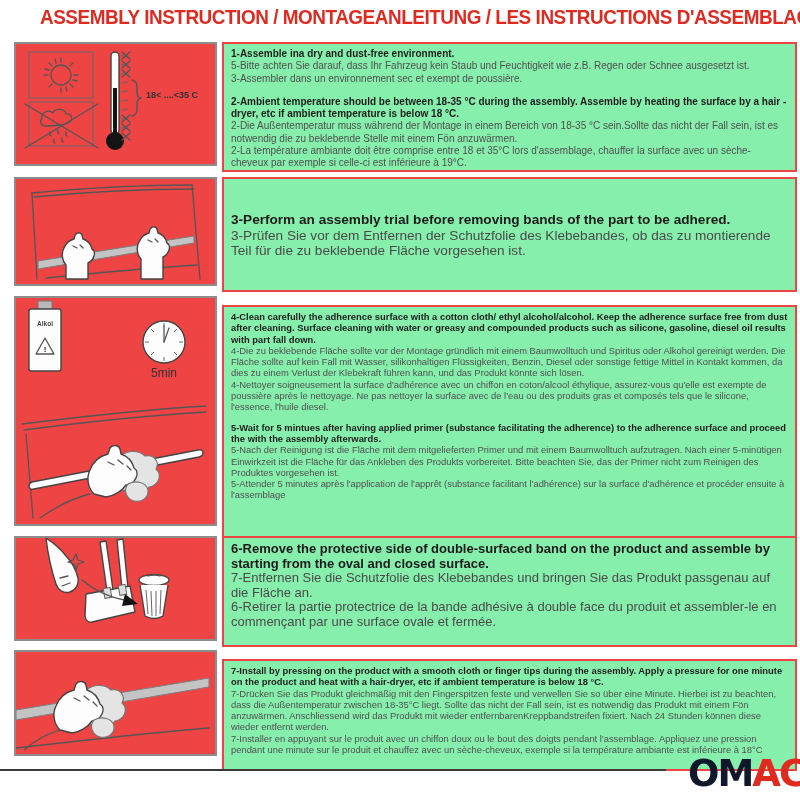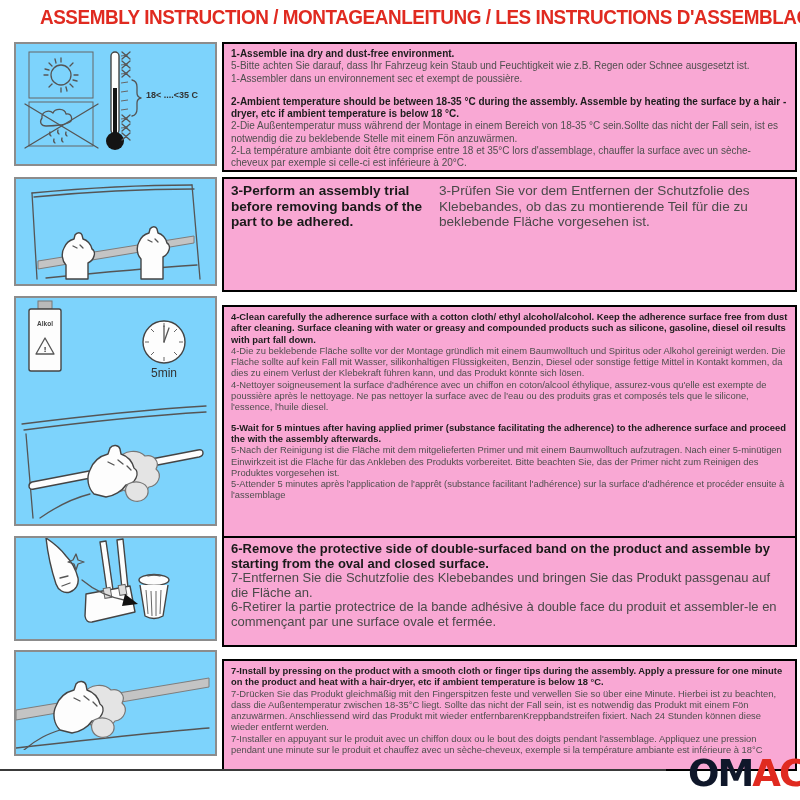--- a/index.html
+++ b/index.html
@@ -6,40 +6,40 @@
   body{width:800px;height:800px;position:relative;font-family:"Liberation Sans","DejaVu Sans",sans-serif;overflow:hidden;}
   .page{position:absolute;inset:0;background:#fff;}
 
   .title{
     position:absolute;top:5px;left:0;width:800px;text-align:center;
     font-size:21px;font-weight:800;letter-spacing:-0.5px;
     transform:scaleX(0.90);transform-origin:center;
     color:#e02a20;white-space:nowrap;
   }
 
-  .lcell{position:absolute;left:14px;width:199px;border:2px solid #8c8c8c;background:#7dd3fc;}
-  .rcell{position:absolute;left:222px;width:557px;border:2px solid #000000;background:#f9a8d4;padding:4px 7px 2px 7px;color:#4f4f4f;}
+  .lcell{position:absolute;left:14px;width:199px;border:2px solid #8c8c8c;background:#ef4444;}
+  .rcell{position:absolute;left:222px;width:557px;border:2px solid #ef4444;background:#86efac;padding:4px 7px 2px 7px;color:#4f4f4f;}
 
   .r1{top:42px;height:120px;}
   .r2{top:177px;height:105px;}
   .r3{top:296px;height:226px;}
   .r4{top:536px;height:101px;}
   .r5{top:650px;height:102px;}
 
   .txt-s{font-size:10px;line-height:12.3px;}
   .txt-s .b{font-weight:bold;color:#1d1d1d;}
   .txt-xs{font-size:9.4px;line-height:11.3px;margin-top:9px;}
   .txt-xs .b{font-weight:bold;color:#1d1d1d;}
   .txt-l{font-size:13.6px;line-height:15.6px;color:#4a4a4a;}
   .txt-l .b{font-weight:bold;color:#1a1a1a;}
   .txt-m{font-size:13px;line-height:14.6px;color:#4a4a4a;}
   .txt-m .b{font-weight:bold;color:#1a1a1a;}
   .gap{height:11px;}
   .gap-s{height:9px;}
-  .rcell.center{display:flex;flex-direction:row;justify-content:center;}
+  .rcell.center{display:flex;flex-direction:column;justify-content:center;}
 
   svg{display:block;}
   .ln{stroke:#555;fill:none;stroke-width:1.3;stroke-linecap:round;stroke-linejoin:round;}
   .ln2{stroke:#444;fill:#fdfdfd;stroke-width:1.4;stroke-linejoin:round;}
   .cloth{stroke:#777;fill:#e4e4e4;stroke-width:1.2;stroke-linejoin:round;}
   .strip{fill:#c4c4c4;stroke:#7d7d7d;stroke-width:1;}
   .thin{stroke:#666;stroke-width:1;fill:none;}
 
   .footer-line{position:absolute;top:769px;left:0;width:666px;height:2px;background:#3a3a3a;}
   .logo{position:absolute;top:752px;left:688px;font-size:37px;font-weight:900;letter-spacing:-2px;font-family:"DejaVu Sans",sans-serif;}
@@ -107,25 +107,25 @@
             <path d="M106,89 l8,7 M114,89 l-8,7"></path>
         </g>
         <path class="ln" d="M116,36 q5,1 5,7 l0,6 q0,4 4,5 q-4,1 -4,5 l0,6 q0,6 -5,7"></path>
       </g>
       <text x="130" y="54" font-size="9" font-weight="bold" fill="#333">18&lt; ....&lt;35 C</text>
     </svg>
   </div>
   <div class="rcell r1 txt-s">
     <div class="b">1-Assemble ina dry and dust-free environment.</div>
     <div>5-Bitte achten Sie darauf, dass Ihr Fahrzeug kein Staub und Feuchtigkeit wie z.B. Regen oder Schnee ausgesetzt ist.</div>
-    <div>1-Assembler dans un environnement sec et exempt de poussière.</div>
+    <div>3-Assembler dans un environnement sec et exempt de poussière.</div>
     <div class="gap"></div>
     <div class="b">2-Ambient temperature should be between 18-35 °C  during the assembly. Assemble by heating the surface by a hair -dryer, etc if ambient temperature is below 18 °C.</div>
     <div>2-Die Außentemperatur muss während der Montage in einem Bereich von 18-35 °C  sein.Sollte das nicht der Fall sein, ist es notwendig die zu beklebende Stelle mit einem Fön anzuwärmen.</div>
-    <div>2-La température ambiante doit être comprise entre 18 et 35°C lors d'assemblage, chauffer la surface avec un sèche-cheveux par exemple si celle-ci est inférieure à 20°C.</div>
+    <div>2-La température ambiante doit être comprise entre 18 et 35°C lors d'assemblage, chauffer la surface avec un sèche-cheveux par exemple si celle-ci est inférieure à 19°C.</div>
   </div>
 
   <div class="lcell r2">
     <svg width="195" height="101" viewBox="0 0 195 101">
       <g>
         <path class="ln" d="M16,14 C70,9 130,6 176,6"></path>
         <path class="ln" d="M18,18 C70,13 130,10 178,10"></path>
         <path class="ln" d="M16,14 L21,100"></path>
         <path class="ln" d="M176,6 L184,100"></path>
         <path class="ln" d="M30,99 C90,93 150,88 181,86"></path>

